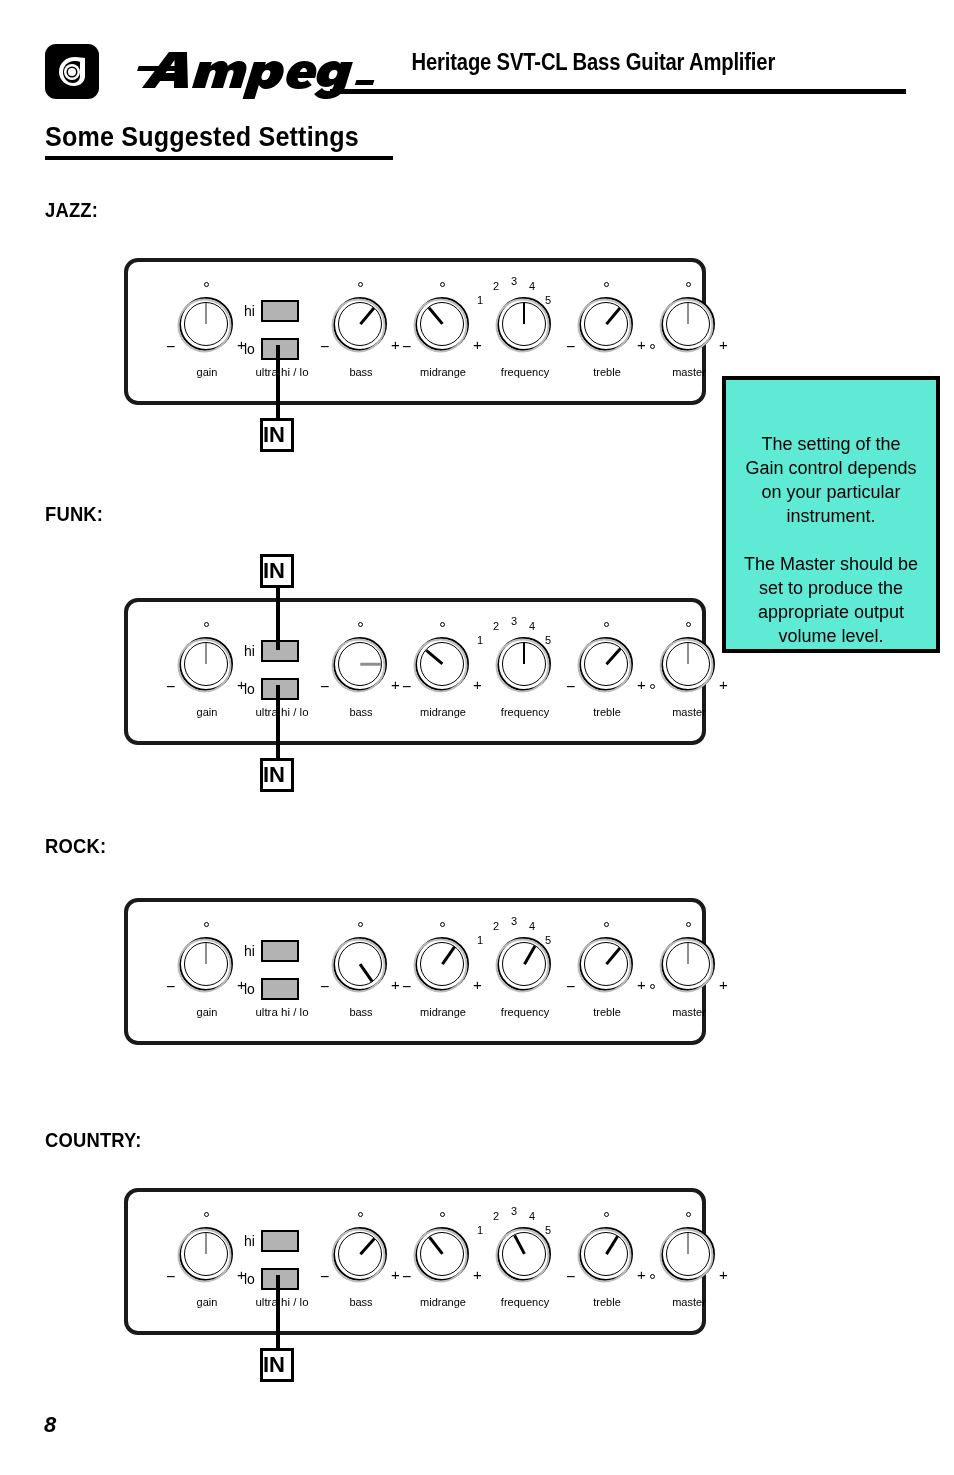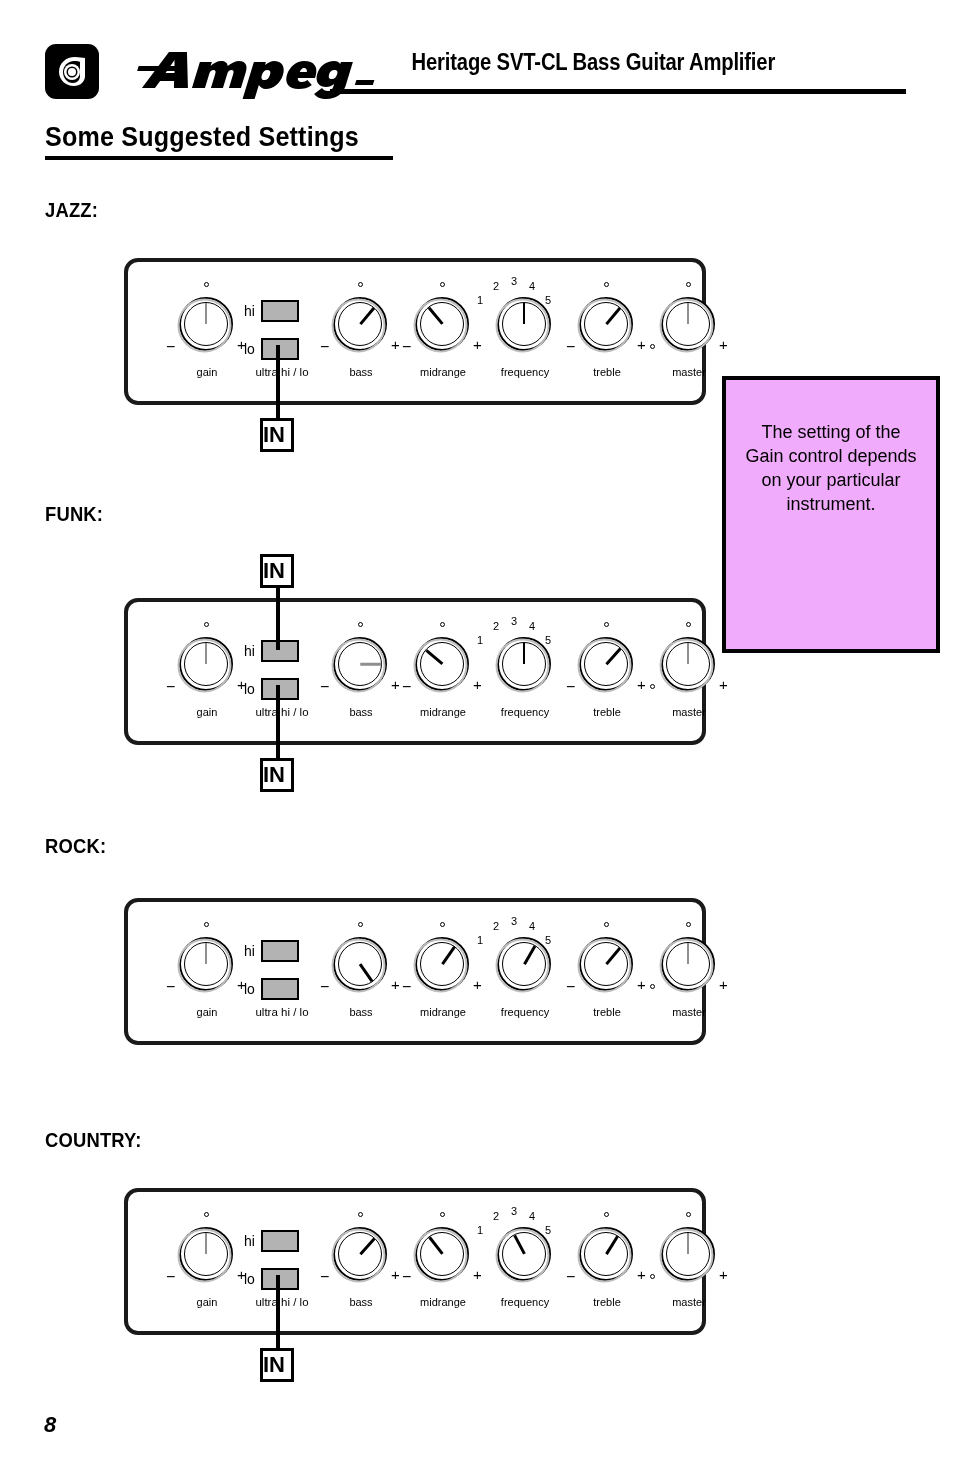--- a/index.html
+++ b/index.html
@@ -139,22 +139,22 @@
   .inbox{
     position:absolute;width:34px;height:34px;
     border:3.5px solid #000;background:#fff;box-sizing:border-box;
     font-weight:bold;font-size:22px;line-height:27px;text-align:left;
     font-family:"Liberation Sans",sans-serif;
   }
 
   
   .notebox{
     position:absolute;left:722px;top:376px;width:218px;height:277px;
-    border:4px solid #000;background:#f0abfc;box-sizing:border-box;
-    padding:40px 14px 0 14px;
+    border:4px solid #000;background:#5eead4;box-sizing:border-box;
+    padding:52px 14px 0 14px;
     text-align:center;font-size:18px;line-height:24px;
   }
   .notebox p{margin:0;}
   .notebox p.second{margin-top:24px;}
 
   
   .page-num{
     position:absolute;left:44px;top:1412px;
     font-weight:bold;font-style:italic;font-size:22px;
   }
@@ -193,20 +193,21 @@
 
     <div class="header-title">Heritage SVT-CL Bass Guitar Amplifier</div>
     <div class="header-rule"></div>
   </div>
 
   <div class="page-title">Some Suggested Settings</div>
   <div class="page-title-rule"></div>
 
   <div class="notebox">
     <p>The setting of the Gain control depends on your particular instrument.</p>
+    <p class="second">The Master should be set to produce the appropriate output volume level.</p>
   </div>
 
   <div id="rows">
       <div class="style-label" style="top: 199px;">JAZZ:</div>
       <div class="panel" style="top: 258px;">
         <div class="knob-group" style="left: 34px;">
           <div class="knob-wrap">
             <div class="knob">
               <div class="ring-shadow"></div>
               <div class="ring2"></div>

